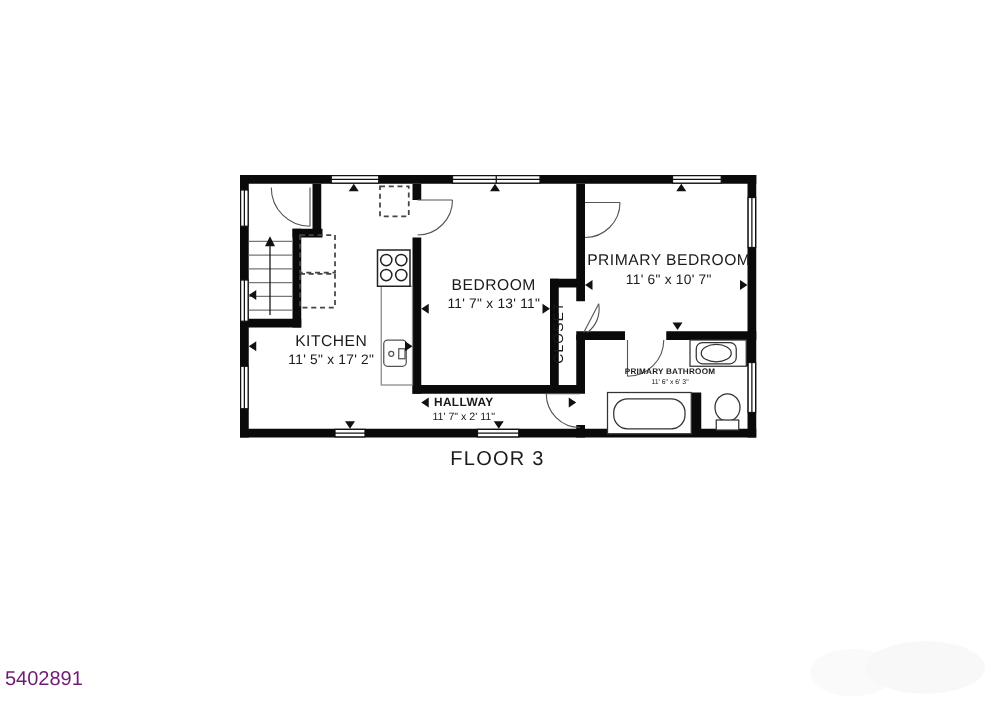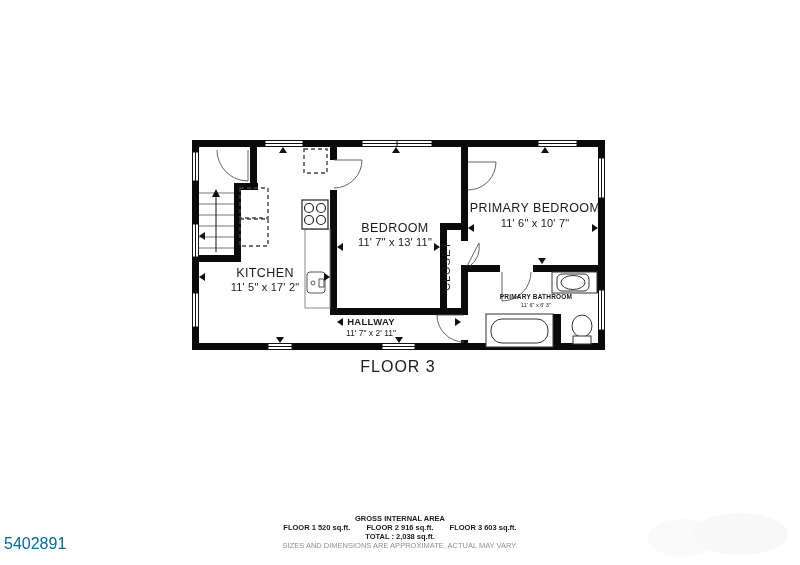--- a/index.html
+++ b/index.html
@@ -11,21 +11,21 @@
   .room-name-sm{font-size:9.5px;font-weight:bold;letter-spacing:.3px;}
   .room-dim-sm{font-size:8.5px;}
   .room-name-xs{font-size:6.5px;font-weight:bold;letter-spacing:.2px;}
   .room-dim-xs{font-size:5.5px;}
   .floor-title{font-size:16px;letter-spacing:1px;}
   .footer{position:absolute;left:0;top:515px;width:800px;text-align:center;
           font-size:7.5px;line-height:8.8px;color:#1a1a1a;}
   .footer .b{font-weight:bold;}
   .footer .areas span{margin:0 8px;}
   .footer .disclaimer{color:#8f8f8f;margin-top:1px;}
-  .listing-id{position:absolute;left:4px;top:535px;font-size:16px;color:#0369a1;text-align:right;}
+  .listing-id{position:absolute;left:4px;top:535px;font-size:16px;color:#701a75;text-align:right;}
   .wm{position:absolute;right:8px;top:512px;width:150px;height:48px;}
 </style>
 </head>
 <body>
 
 <div class="canvas">
 
   
   <svg class="wm" viewBox="0 0 150 48">
     <ellipse cx="40" cy="26" rx="34" ry="19" fill="#fafafa"></ellipse>
@@ -189,23 +189,15 @@
     <text class="room-name-sm" x="371" y="325" text-anchor="middle">HALLWAY</text>
     <text class="room-dim-sm" x="371" y="336" text-anchor="middle">11' 7" x 2' 11"</text>
 
     <text class="room-name-xs" x="536" y="299" text-anchor="middle">PRIMARY BATHROOM</text>
     <text class="room-dim-xs" x="536" y="307" text-anchor="middle">11' 6" x 6' 3"</text>
 
     <text class="floor-title" x="398" y="372" text-anchor="middle">FLOOR 3</text>
   </svg>
 
   
-  <div class="footer">
-    <div class="b">GROSS INTERNAL AREA</div>
-    <div class="b areas">
-      <span>FLOOR 1 520 sq.ft.</span><span>FLOOR 2 916 sq.ft.</span><span>FLOOR 3 603 sq.ft.</span>
-    </div>
-    <div class="b">TOTAL : 2,038 sq.ft.</div>
-    <div class="disclaimer">SIZES AND DIMENSIONS ARE APPROXIMATE, ACTUAL MAY VARY.</div>
-  </div>
 
   <div class="listing-id">5402891</div>
 </div>
 
 </body></html>

